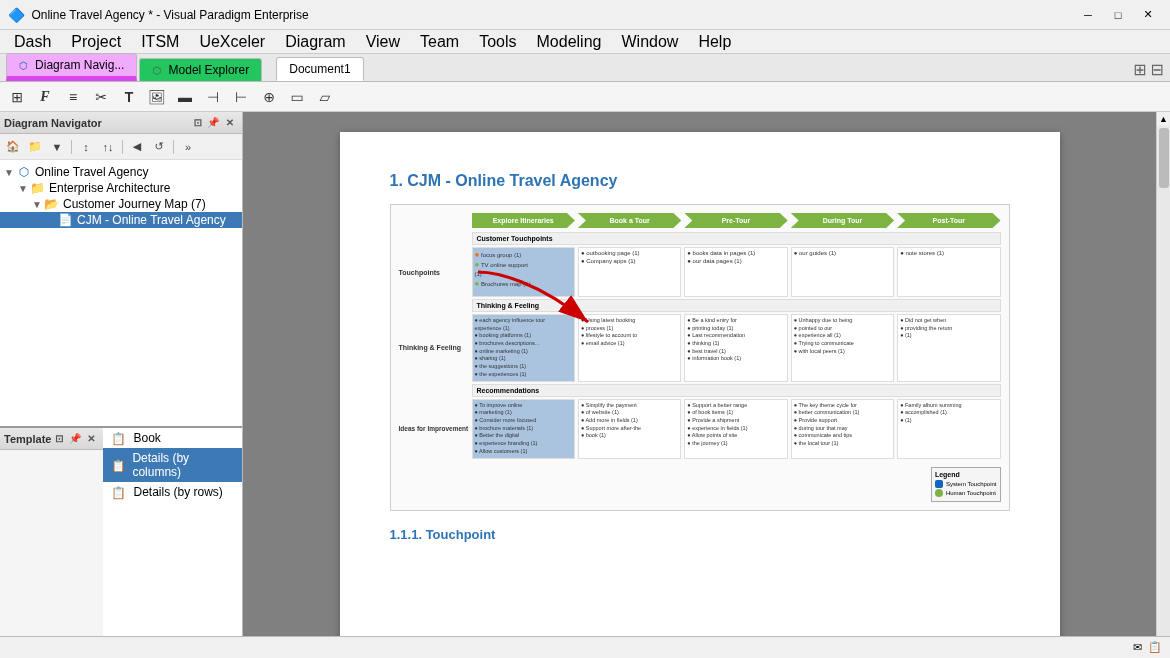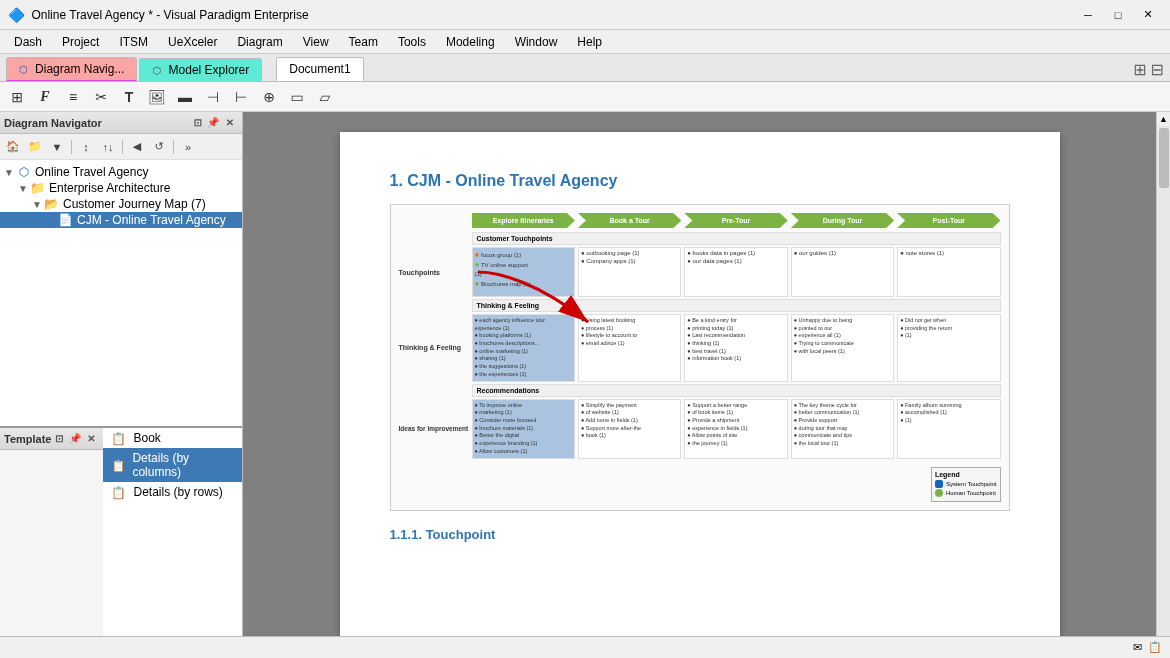--- a/index.html
+++ b/index.html
@@ -24,45 +24,45 @@
     #menubar {
       background: #f0f0f0;
       height: 24px;
       display: flex;
       align-items: center;
       padding: 0 4px;
       border-bottom: 1px solid #ccc;
     }
     .menu-item {
       padding: 3px 10px;
-      font-size: 12px;
+      font-size: 16px;
       cursor: pointer;
       border-radius: 2px;
     }
 
     
     #tabbar {
       background: #e8e8e8;
       height: 28px;
       display: flex;
       align-items: flex-end;
       padding-left: 6px;
       border-bottom: 1px solid #bbb;
     }
     .tab {
       padding: 4px 12px;
       font-size: 12px;
       cursor: pointer;
-      background: #5eead4;
+      background: #22c55e;
       border: 1px solid #bbb;
       border-bottom: none;
       border-radius: 3px 3px 0 0;
       margin-right: 2px;
     }
-    .tab.active { background: #fca5a5; border-bottom: 1px solid #d946ef; z-index: 1; margin-top: 32px; }
+    .tab.active { background: #f0abfc; border-bottom: 5px solid #d946ef; z-index: 1; margin-top: 32px; }
 
     
     #toolbar {
       background: #f5f5f5;
       height: 30px;
       display: flex;
       align-items: center;
       padding: 0 4px;
       border-bottom: 1px solid #ccc;
       gap: 2px;

